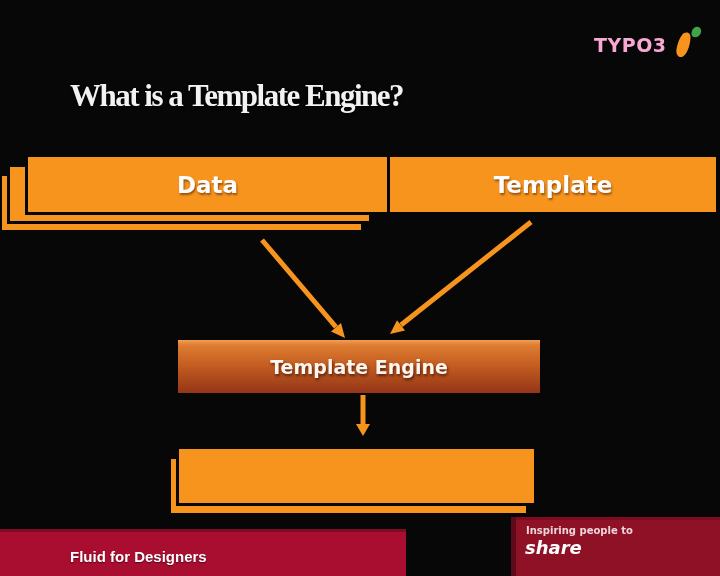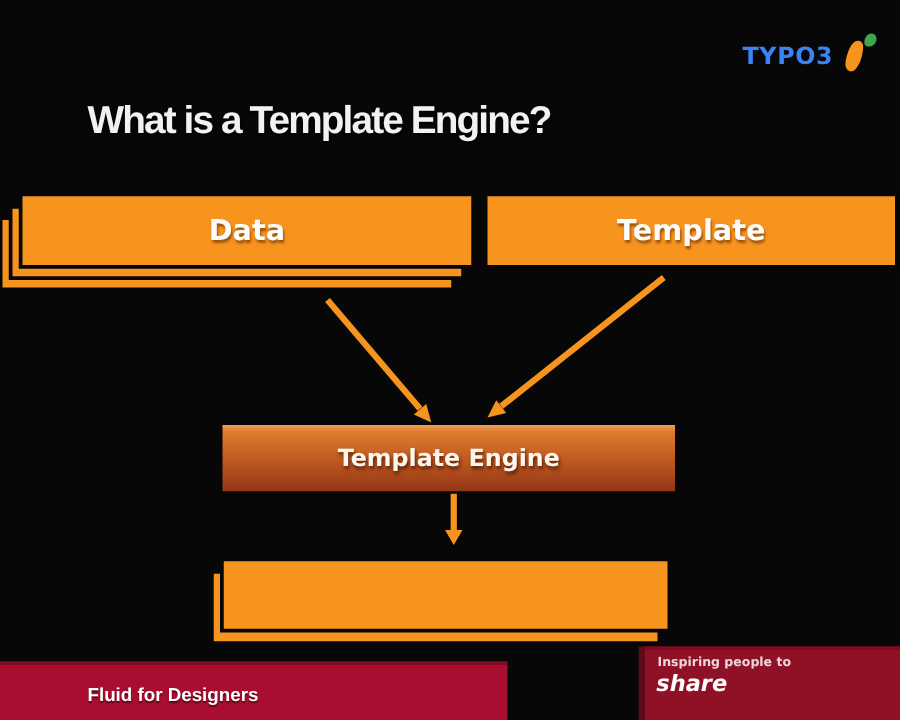--- a/index.html
+++ b/index.html
@@ -5,30 +5,30 @@
   html,body { margin:0; padding:0; background:#000; }
   .slide {
     position:relative; width:720px; height:576px; overflow:hidden;
     background:#070707;
     font-family:"DejaVu Sans","Liberation Sans",sans-serif;
   }
 
   
   .title {
     position:absolute; left:70px; top:78px;
-    font-family:Liberation Sans, sans-serif;
+    font-family:Liberation Serif, serif;
     font-size:31px; font-weight:bold; letter-spacing:-1.5px;
     color:#f2f2f2; text-shadow:0 2px 3px rgba(0,0,0,.8);
     white-space:nowrap;
   }
 
   
   .logo { position:absolute; left:594px; top:24px; display:flex; align-items:flex-start; }
   .logo-text {
-    color:#3b82f6; font-size:19px; font-weight:bold; letter-spacing:.5px;
+    color:#f9a8d4; font-size:19px; font-weight:bold; letter-spacing:.5px;
     margin-top:10px;
   }
   .logo-mark { margin-left:3px; }
 
   
   .obox {
     position:absolute; background:#F7941E;
     box-shadow:0 0 0 3px #070707;
     display:flex; align-items:center; justify-content:center;
   }
@@ -86,21 +86,21 @@
   <div class="logo">
     <span class="logo-text">TYPO3</span>
     <svg class="logo-mark" width="36" height="38" viewBox="0 0 36 38">
       <path d="M12 11 C15 7 21 8 20.5 14 C20 22 17 30 13 32.5 C9 34.5 5.5 31 6.5 25 C7.5 19.5 9.5 14 12 11 Z" fill="#F7941E"></path>
       <path d="M24.5 3.5 C28.5 1.5 32 4.5 31 8.5 C30 12.5 25.5 14.5 22.5 12.5 C20.5 10.5 21.5 5.5 24.5 3.5 Z" fill="#3FA548"></path>
     </svg>
   </div>
 
   <div class="stack-layer" style="left:2px; top:176px; width:359px; height:54px;"></div>
   <div class="stack-layer" style="left:10px; top:167px; width:359px; height:54px;"></div>
-  <div class="obox" style="left:18px; top:157px; width:359px; height:55px;">
+  <div class="obox" style="left:28px; top:157px; width:359px; height:55px;">
     <span class="lbl">Data</span>
   </div>
 
   <div class="obox" style="left:390px; top:157px; width:326px; height:55px;text-align:right;">
     <span class="lbl">Template</span>
   </div>
 
   <svg class="arrows" width="720" height="576" viewBox="0 0 720 576">
     <g stroke="#F7941E" fill="#F7941E">
       <line x1="262" y1="240" x2="336" y2="327" stroke-width="5"></line>

